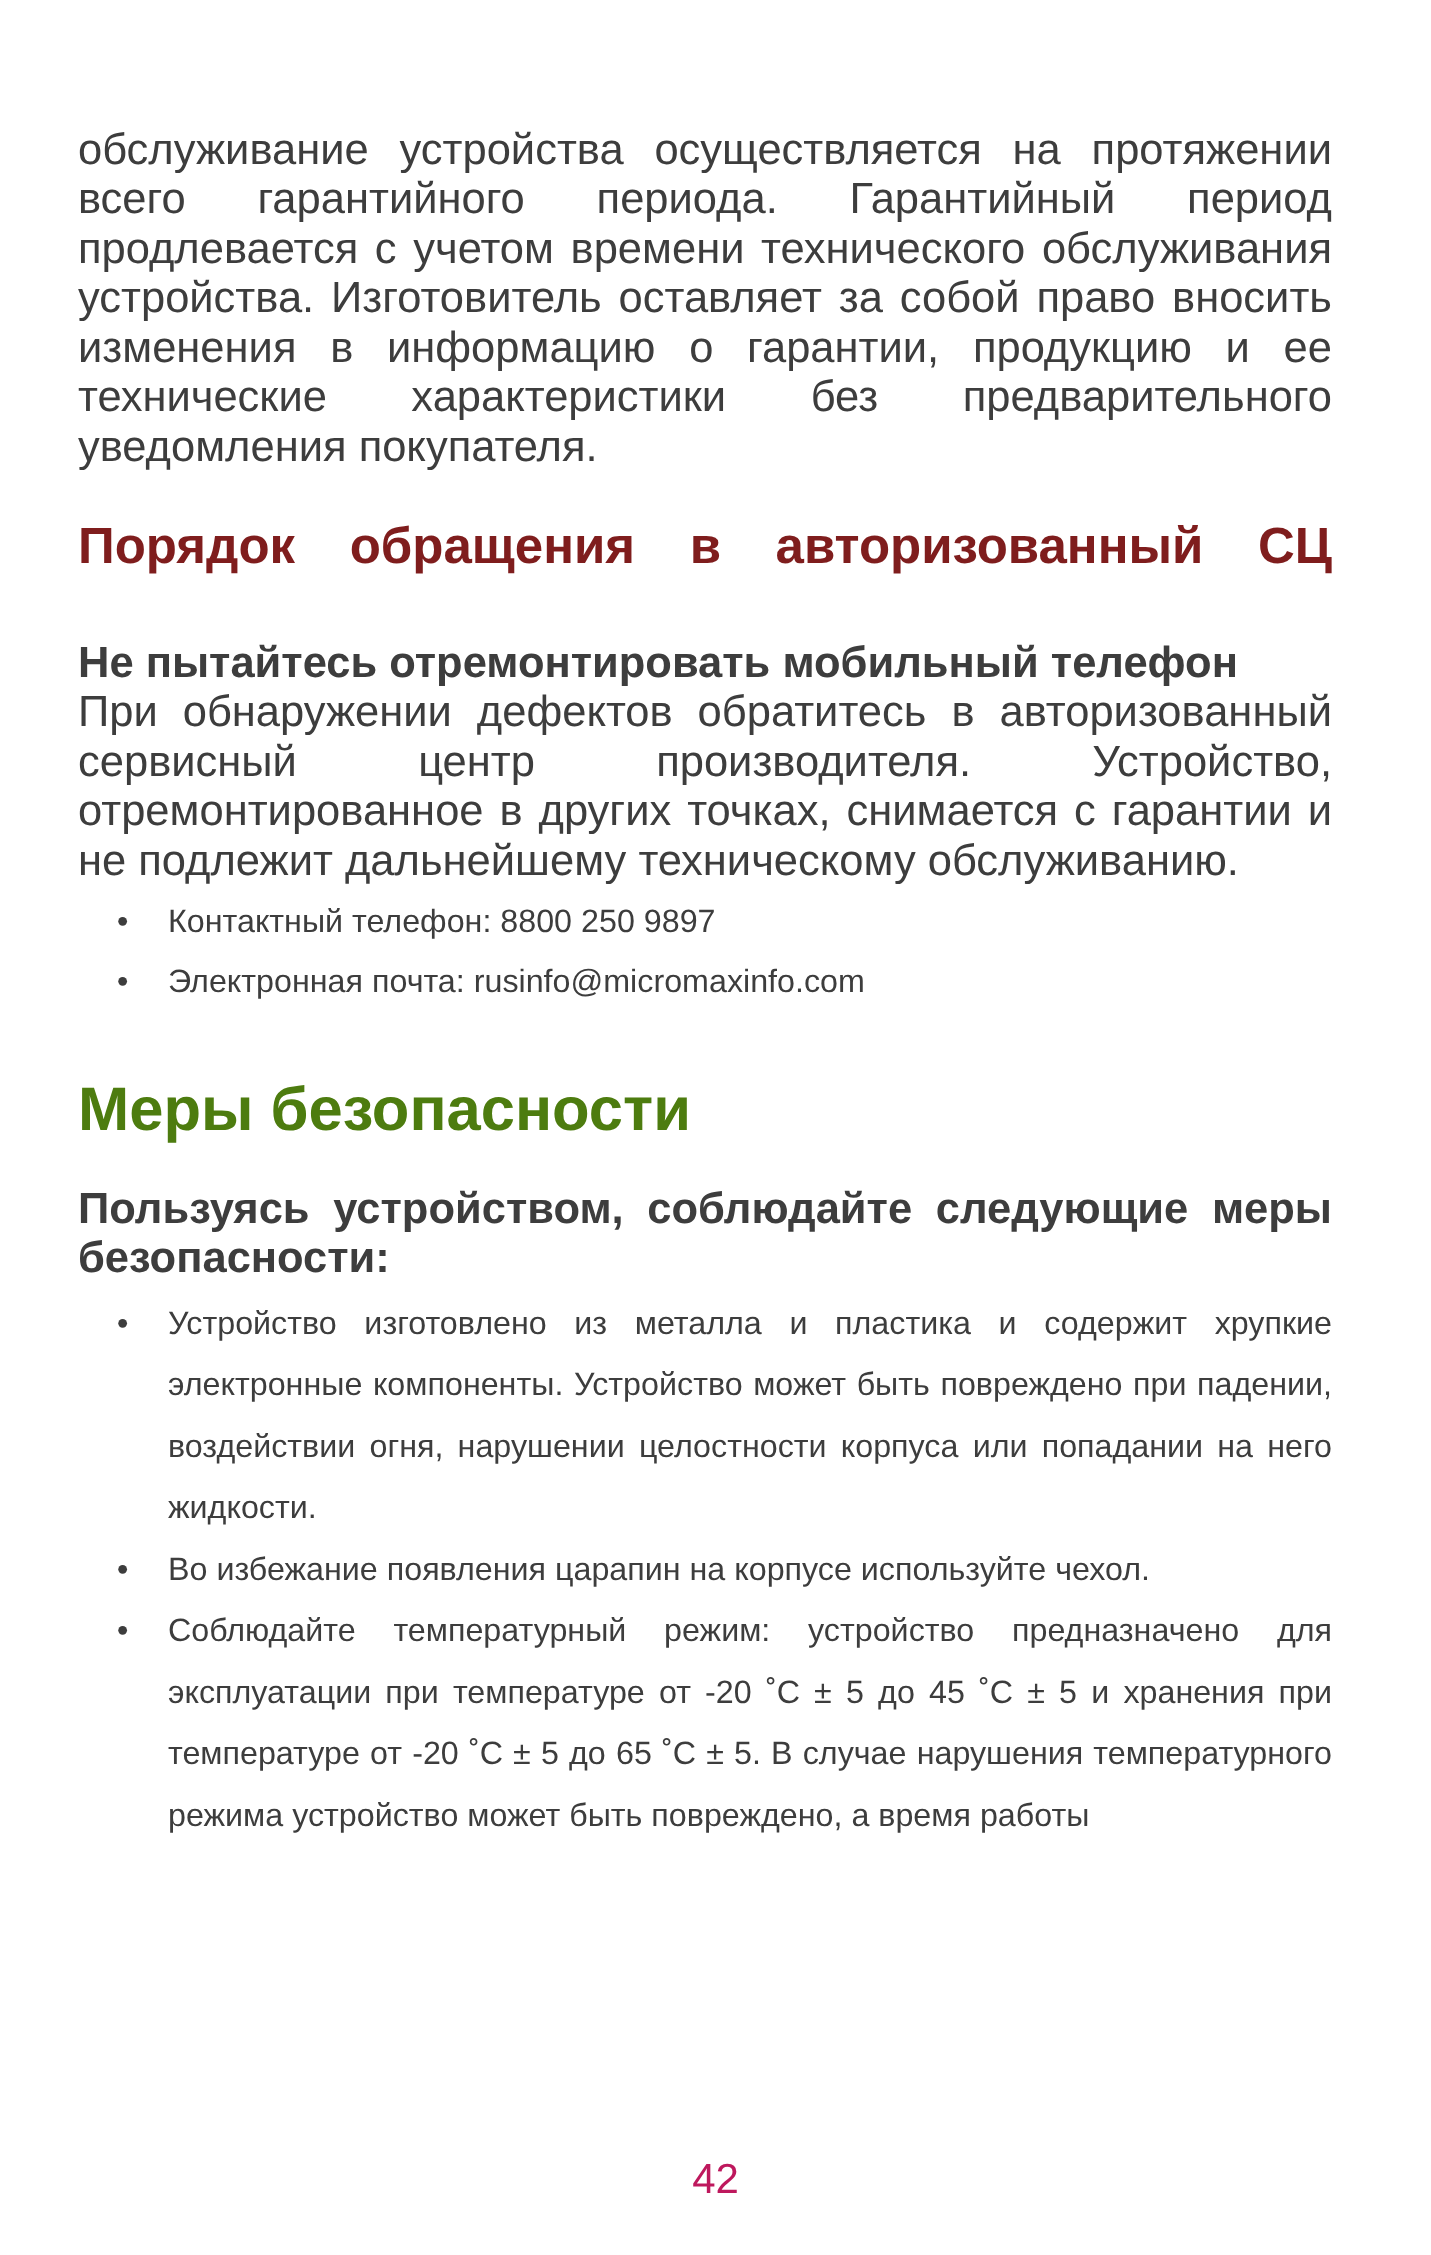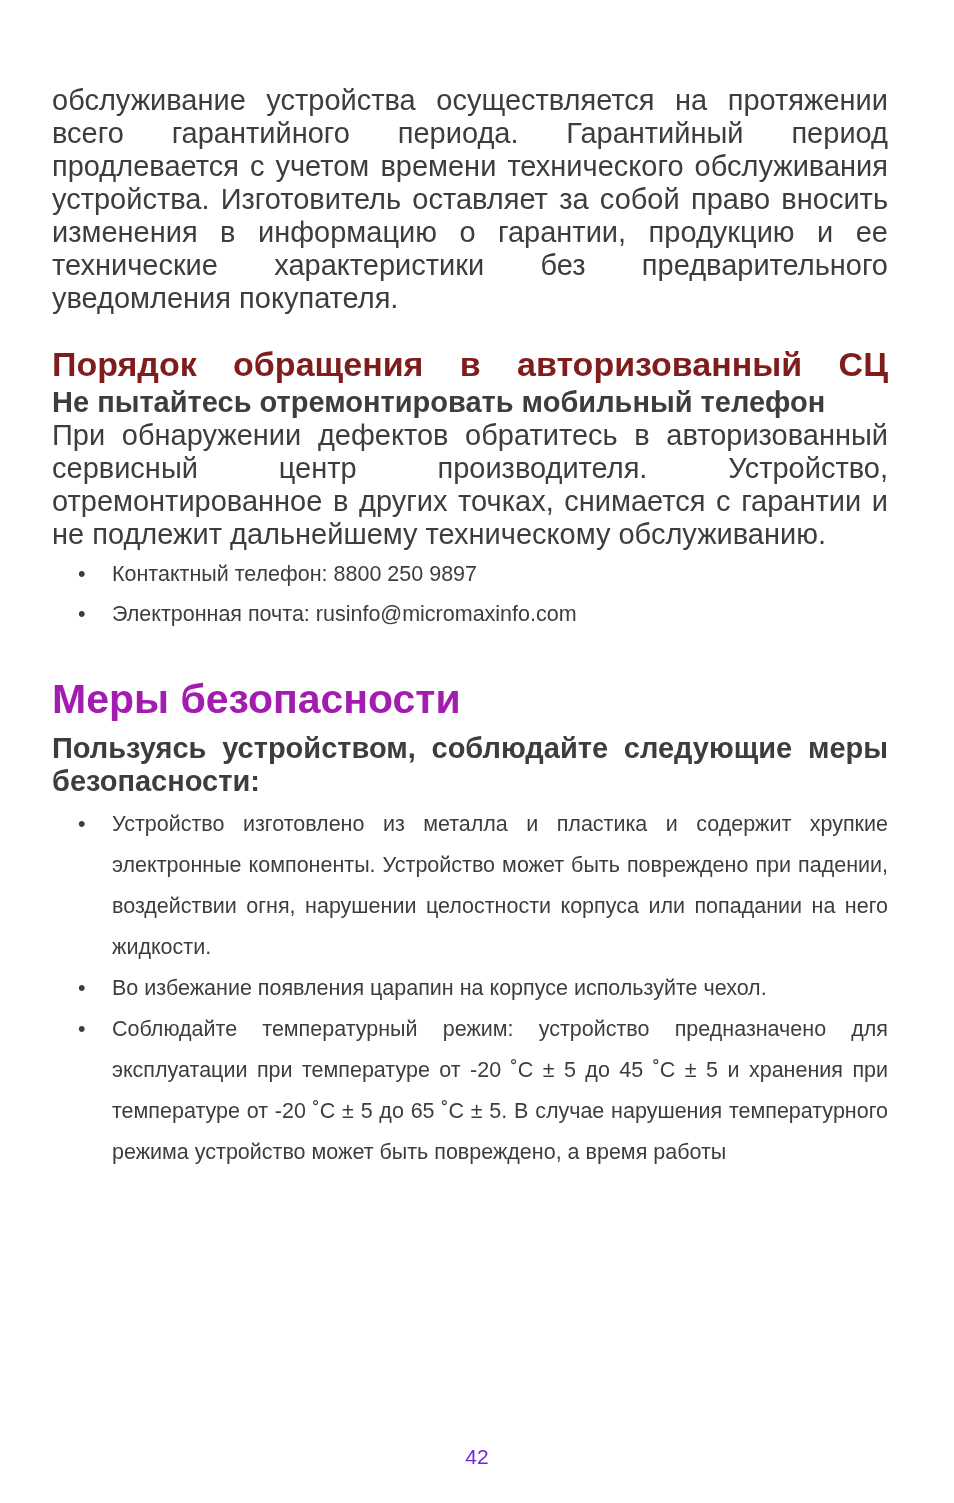--- a/index.html
+++ b/index.html
@@ -18,40 +18,40 @@
     width: 954px;
     height: 1503px;
     padding: 84px 66px 0 52px;
   }
   .body-text {
     font-size: 29px;
     line-height: 33px;
     text-align: justify;
   }
   .bold { font-weight: 700; }
-  .lead { }
+  .lead { margin-top: 40px; }
   .lead .line { display: block; }
   .h1 {
     margin-top: 28px;
     font-size: 34px;
     font-weight: 700;
     line-height: 1.25;
     color: #7f1d1d;
     text-align: justify;
     text-align-last: justify;
   }
   .h2 {
     margin-top: 44px;
     font-size: 41px;
     font-weight: 700;
     line-height: 1.2;
-    color: #a21caf;
+    color: #4d7c0f;
     text-align: left;
   }
-  .lead2 { margin-top: 8px; }
+  .lead2 { margin-top: 26px; }
   .bullet-list { margin-top: 6px; }
   .bullet {
     display: flex;
     align-items: flex-start;
   }
   .bullet-list.s1 .bullet { margin-top: 7px; }
   .bullet .marker {
     flex: 0 0 60px;
     padding-left: 26px;
     font-size: 21.5px;
@@ -67,22 +67,22 @@
   .bullet-list.s2 .bullet .bullet-text {
     line-height: 41px;
   }
   .closing { margin-top: 10px; }
   .page-number {
     position: absolute;
     bottom: 34px;
     left: 0;
     width: 954px;
     text-align: center;
-    font-size: 21px;
-    color: #6d28d9;
+    font-size: 28px;
+    color: #be185d;
   }
 </style>
 </head>
 <body>
 
 <div class="page">
 
   <p class="body-text">обслуживание устройства осуществляется на протяжении всего гарантийного периода. Гарантийный период продлевается с учетом времени технического обслуживания устройства. Изготовитель оставляет за собой право вносить изменения в информацию о гарантии, продукцию и ее технические характеристики без предварительного уведомления покупателя.</p>
 
   <h1 class="h1">Порядок обращения в авторизованный СЦ</h1>

